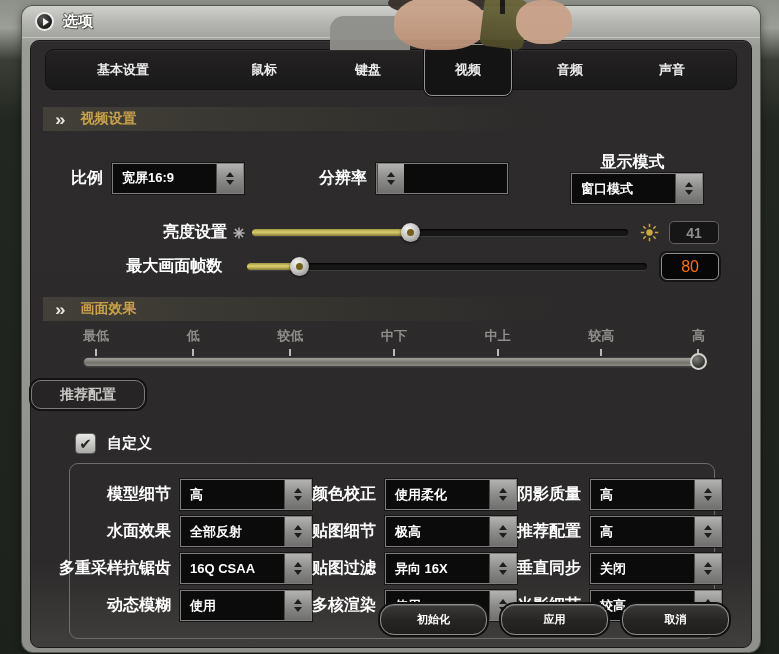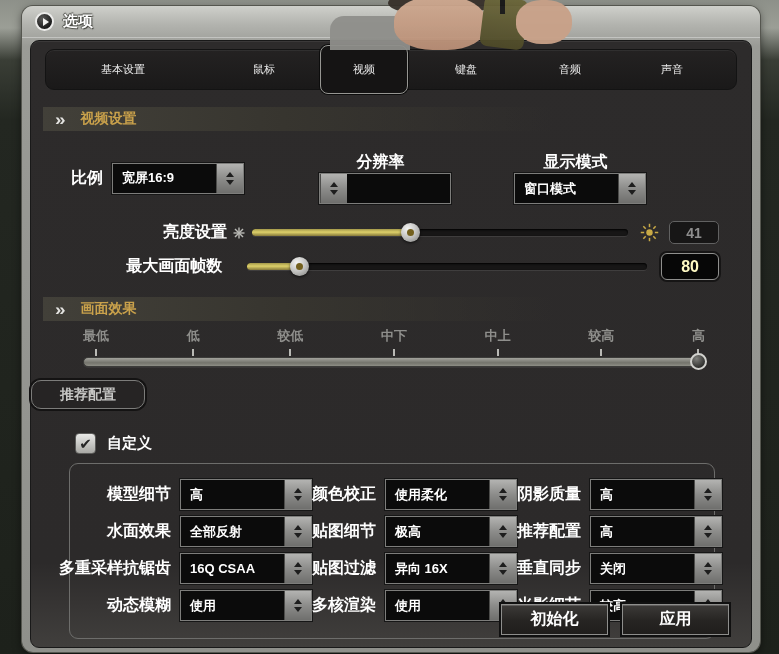--- a/index.html
+++ b/index.html
@@ -42,21 +42,21 @@
     border-radius:9px; border:1px solid #191919;
     box-shadow:inset 0 1px 0 rgba(255,255,255,.07);
   }
 
   
   .tabbar { margin:8px 14px 0 14px; height:41px;
     background:linear-gradient(180deg,#242222,#1a1919);
     border-radius:9px; border:1px solid #131313;
     box-shadow:inset 0 1px 0 rgba(255,255,255,.06);
     display:flex; align-items:center; padding:0 4px; }
-  .tab { color:#ececec; font-weight:normal; font-size:11px; text-align:center;
+  .tab { color:#ececec; font-weight:bold; font-size:13px; text-align:center;
     padding:16px 0; border-radius:8px; border:1px solid transparent; cursor:default; }
   .tab-1 { width:118px; margin-left:14px; }
   .tab-2 { width:92px; margin-left:36px; }
   .tab-3 { width:92px; margin-left:12px; }
   .tab-4 { width:88px; margin-left:10px; }
   .tab-5 { width:92px; margin-left:12px; }
   .tab-6 { width:92px; margin-left:10px; }
   .tab.selected { background:#151414; border:1px solid #969692; box-shadow:0 0 0 1px #0c0c0c; }
 
   
@@ -73,21 +73,21 @@
   .dd-btn { width:27px; border-left:1px solid #4c4c4a;
     background:linear-gradient(180deg,#b3b3b1,#8c8c8a 50%,#6f6f6d);
     display:flex; flex-direction:column; align-items:center; justify-content:center; gap:3px; }
   .tri-up { width:0; height:0; border-left:4px solid transparent; border-right:4px solid transparent; border-bottom:5px solid #1e1e1e; }
   .tri-down { width:0; height:0; border-left:4px solid transparent; border-right:4px solid transparent; border-top:5px solid #1e1e1e; }
 
   .field-label { color:#fff; font-weight:bold; font-size:16px; margin-right:9px; white-space:nowrap; }
 
   .row-selects { display:flex; align-items:center; margin:21px 24px 0 40px; }
   .grp { display:flex; align-items:center; }
-  .grp-res { margin-left:75px;flex-direction:column; }
+  .grp-res { margin-left:75px; }
   .grp-disp { margin-left:63px;flex-direction:column; }
 
   
   .slider-row { display:flex; align-items:center; margin-right:32px; }
   .slider-row .field-label { width:205px; text-align:right; margin-right:4px; }
   .row-bright { margin-top:17px; }
   .row-fps { margin-top:9px; }
   .star-wrap { width:16px; display:flex; justify-content:center; margin-right:6px; }
   .slider { position:relative; height:19px; flex:0 0 auto; }
   .sl-track { position:absolute; left:0; right:0; top:6px; height:7px; border-radius:4px;
@@ -96,21 +96,21 @@
     background:linear-gradient(180deg,#a3984a,#ddd06a 45%,#86793a); }
   .sl-handle { position:absolute; top:0; width:19px; height:19px; border-radius:50%;
     background:radial-gradient(circle at 36% 30%, #f4f4f2, #c2c2c0 50%, #8c8c8a 90%);
     box-shadow:0 1px 3px rgba(0,0,0,.65); cursor:pointer; }
   .sl-dot { position:absolute; left:6px; top:6px; width:7px; height:7px; border-radius:50%; background:#73601e; }
   .sun-wrap { margin-left:12px; display:flex; align-items:center; }
   .vbox-dim { width:52px; height:23px; margin-left:10px; border:1px solid #616161; border-radius:5px;
     background:#171616; color:#8e8e8e; font-weight:bold; font-size:14px;
     display:flex; align-items:center; justify-content:center; }
   .vbox { width:62px; height:27px; margin-left:14px; border:1px solid #8f8f8d; border-radius:6px;
-    background:#070707; color:#fef9c3; font-weight:bold; font-size:16px; box-shadow:0 0 0 2px #161515;
+    background:#070707; color:#f97316; font-weight:normal; font-size:16px; box-shadow:0 0 0 2px #161515;
     display:flex; align-items:center; justify-content:center; }
 
   
   .quality { margin:6px 46px 0 52px; }
   .q-labels { display:flex; justify-content:space-between; }
   .q-step { display:flex; flex-direction:column; align-items:center; gap:4px; }
   .q-step span { color:#8f8f8c; font-weight:bold; font-size:13px; }
   .q-tick { width:2px; height:7px; background:#b9b9b5; }
   .q-track { margin-top:1px; height:10px; border-radius:6px; position:relative;
     background:linear-gradient(180deg,#a2a29c,#74746c 60%,#8e8e86);
@@ -136,24 +136,24 @@
   .custom-panel { margin:9px 36px 0 38px; border:1px solid #6d6d6b; border-radius:9px;
     padding:12px 12px 14px 0; display:flex; }
   .ccol { display:flex; flex-direction:column; }
   .ccol-1 { width:242px; }
   .ccol-2 { width:232px; }
   .ccol-3 { width:220px; }
   .cfield { display:flex; align-items:center; justify-content:flex-end; height:31px; margin:3px 0; }
 
   
   .footer { position:absolute; right:22px; bottom:12px; display:flex; gap:14px; }
-  .btn { width:107px; height:31px; border-radius:0;
+  .btn { width:107px; height:31px; border-radius:14px;
     background:linear-gradient(180deg,#3c3a38,#262422 55%,#201e1c);
     border:1px solid #8e8e8c; box-shadow:0 0 0 2px #101010, inset 0 1px 0 rgba(255,255,255,.18);
-    color:#fff; font-weight:bold; font-size:16px; cursor:pointer; }
+    color:#fff; font-weight:bold; font-size:11px; cursor:pointer; }
 </style>
 </head>
 <body>
 
 <div class="character">
   <div class="char-shoulder"></div>
   <div class="char-hair"></div>
   <div class="char-face"></div>
   <div class="char-radio"></div>
   <div class="char-antenna"></div>
@@ -166,22 +166,22 @@
         <i></i>
       </div>
     <div class="title-text">选项</div>
   </div>
 
   <div class="panel">
 
     <div class="tabbar">
       <div class="tab tab-1">基本设置</div>
       <div class="tab tab-2">鼠标</div>
+      <div class="tab tab-3">键盘</div>
       <div class="tab tab-4 selected">视频</div>
-      <div class="tab tab-3">键盘</div>
       <div class="tab tab-5">音频</div>
       <div class="tab tab-6">声音</div>
     </div>
 
     <div class="section-header">
       <span class="chevrons">»</span>
       <span class="section-title">视频设置</span>
     </div>
 
     <div class="row-selects">
@@ -447,16 +447,17 @@
               </span>
           </div>
         </div>
       </div>
 
     </div>
 
     <div class="footer">
       <button class="btn">初始化</button>
       <button class="btn">应用</button>
+      <button class="btn">取消</button>
     </div>
 
   </div>
 </div>
 
 </body></html>

